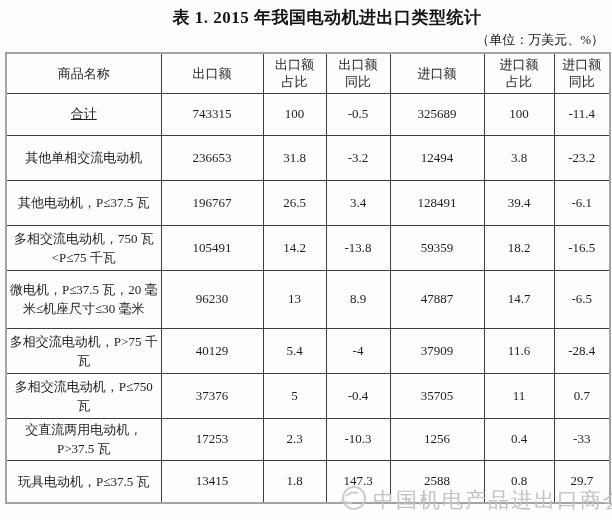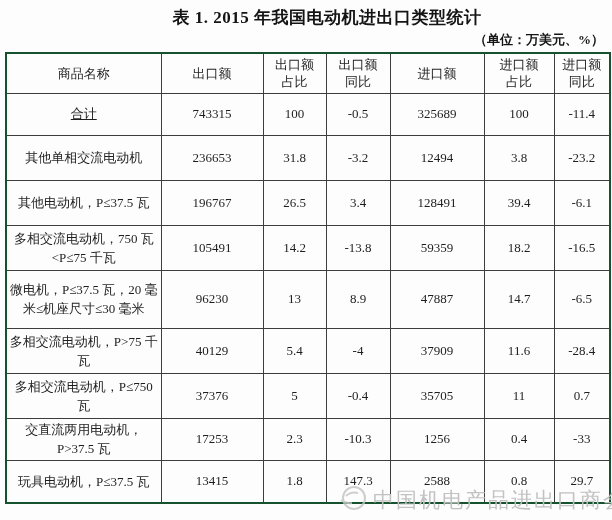--- a/index.html
+++ b/index.html
@@ -18,31 +18,31 @@
     padding-left: 42px;
     text-align: center;
     font-size: 17px;
     font-weight: bold;
     letter-spacing: 0.5px;
     color: #141414;
   }
   .subtitle {
     text-align: right;
     font-size: 13px;
-    font-weight: bold;
+    font-weight: normal;
     margin: 2px 8px 3px 0;
     color: #141414;
   }
 
   table.stat {
     table-layout: fixed;
     border-collapse: collapse;
     width: 604px;
     margin-left: 5px;
-    border: 2px solid #14532d;
+    border: 2px solid #a3a3a3;
   }
   table.stat th, table.stat td {
     border: 1px solid #3d3d3d;
     font-size: 13px;
     font-weight: normal;
     text-align: center;
     vertical-align: middle;
     padding: 1px 2px;
     overflow: hidden;
   }

